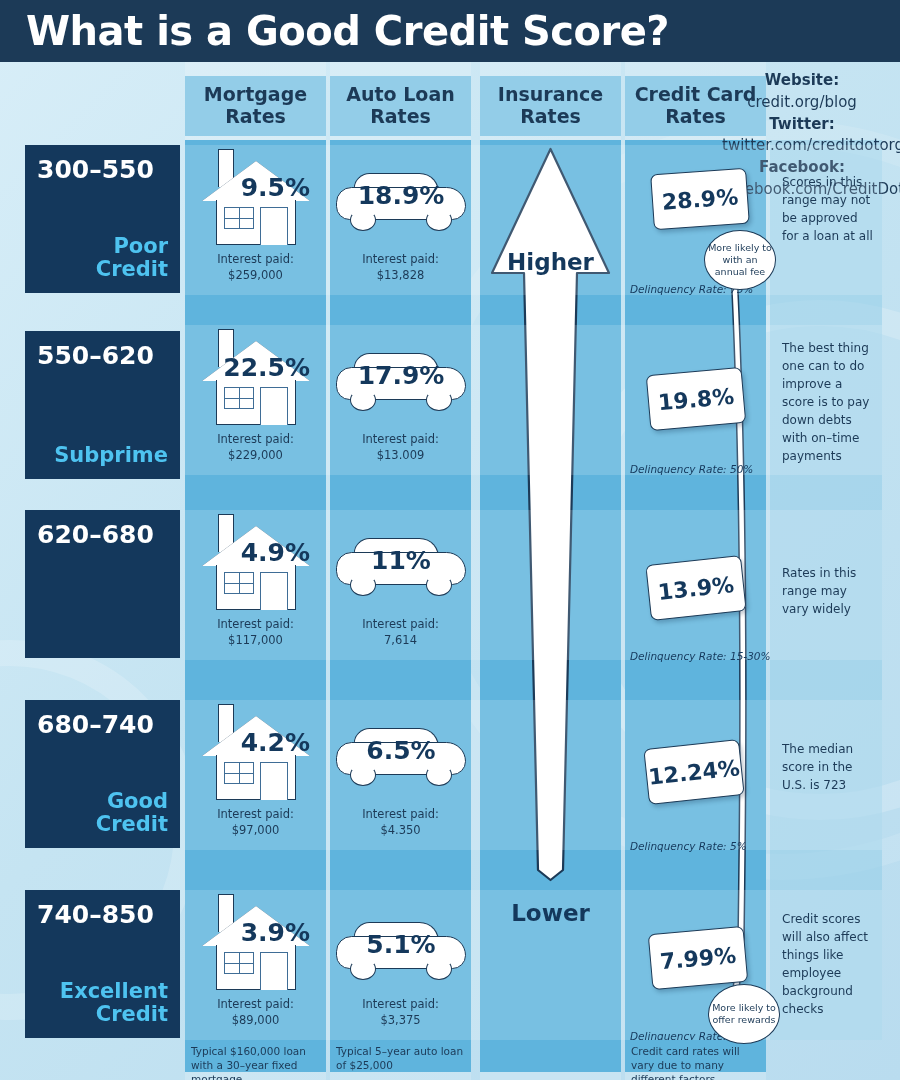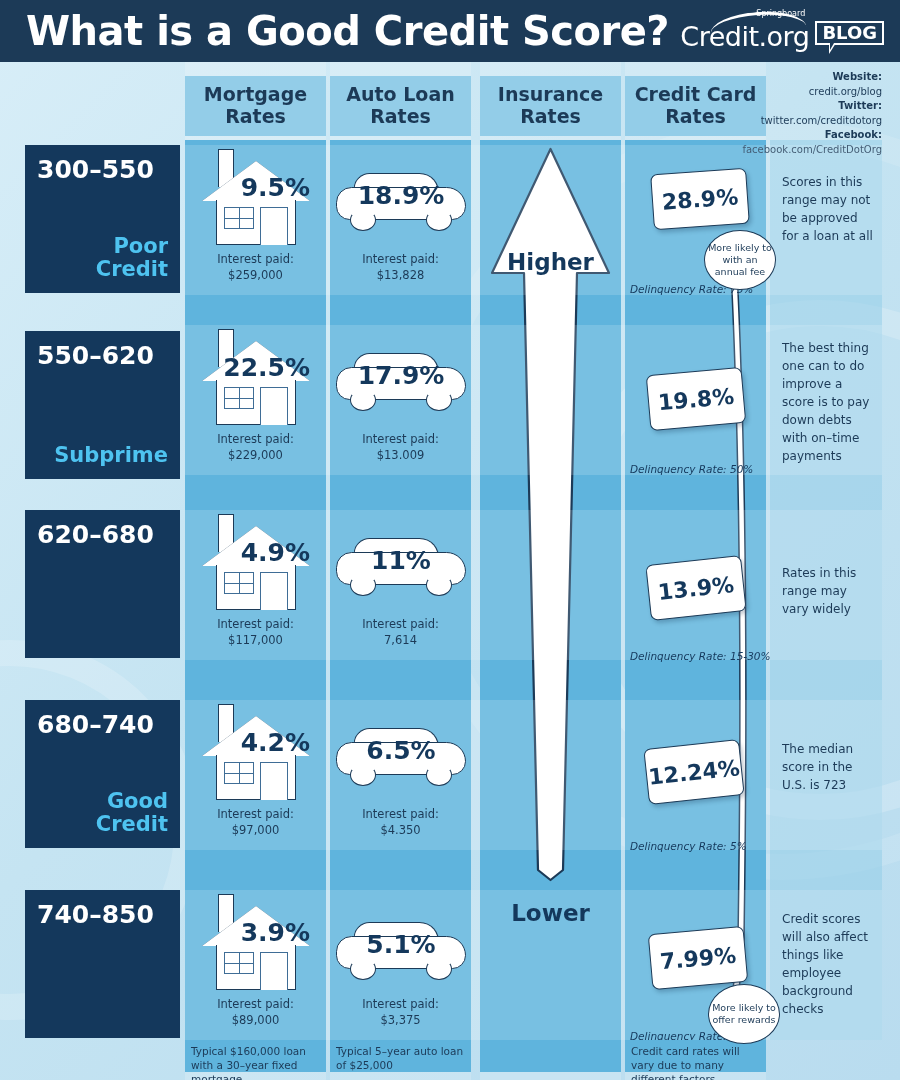--- a/index.html
+++ b/index.html
@@ -79,21 +79,21 @@
   .c1 { left: 185px; } .c2 { left: 330px; } .c3 { left: 480px; } .c4 { left: 625px; }
 
   .sidecol {
     position: absolute; left: 770px; top: 140px; width: 112px; height: 900px;
     background: rgba(147,205,232,0.55);
   }
 
   
   .contact {
     position: absolute; right: 18px; top: 70px; width: 160px;
-    text-align: right; color: #1c3a57; font-size: 10px; line-height: 1.45;
+    text-align: center; color: #1c3a57; font-size: 15px; line-height: 1.45;
   }
   .contact b { font-weight: bold; }
 
   
   .row { position: absolute; left: 0; width: 900px; }
   .rowbg {
     position: absolute; left: 185px; width: 697px;
     background: rgba(255,255,255,0.16);
   }
   .label {
@@ -212,28 +212,20 @@
 </head>
 <body>
 
 <div class="page">
   <div class="swoosh sw1"></div>
   <div class="swoosh sw2"></div>
   <div class="swoosh sw3"></div>
 
   <div class="header">
     <div class="title">What is a Good Credit Score?</div>
-    <div class="logo">
-      <div class="logo-main">
-        <div class="logo-swoosh"></div>
-        <span class="logo-springboard">Springboard</span>
-        <span>Credit.org</span>
-      </div>
-      <div class="logo-blog">BLOG</div>
-    </div>
   </div>
 
   <div class="colband c1"></div>
   <div class="colband c2"></div>
   <div class="colband c3"></div>
   <div class="colband c4"></div>
   <div class="colbody c1"></div>
   <div class="colbody c2"></div>
   <div class="colbody c3"></div>
   <div class="colbody c4"></div>
@@ -411,20 +403,21 @@
       <span>12.24%</span>
     </div>
     <div class="delinq" style="left:630px;top:140px;">Delinquency Rate: 5%</div>
     <div class="note" style="top:40px;">The median score in the U.S. is 723</div>
   </div>
 
   <div class="row" style="top:890px;">
     <div class="rowbg" style="top:0;height:150px;"></div>
     <div class="label" style="top:0;height:148px;">
       <div class="range">740–850</div>
+      <div class="qual">Excellent Credit</div>
     </div>
     <div class="house" style="left:202px;top:4px;">
       <div class="chimney"></div>
         <div class="roof"></div>
         <div class="body"></div>
         <div class="win"></div>
         <div class="door"></div>
       <div class="house-rate">3.9%</div>
     </div>
     <div class="caption" style="left:185px;top:106px;">

